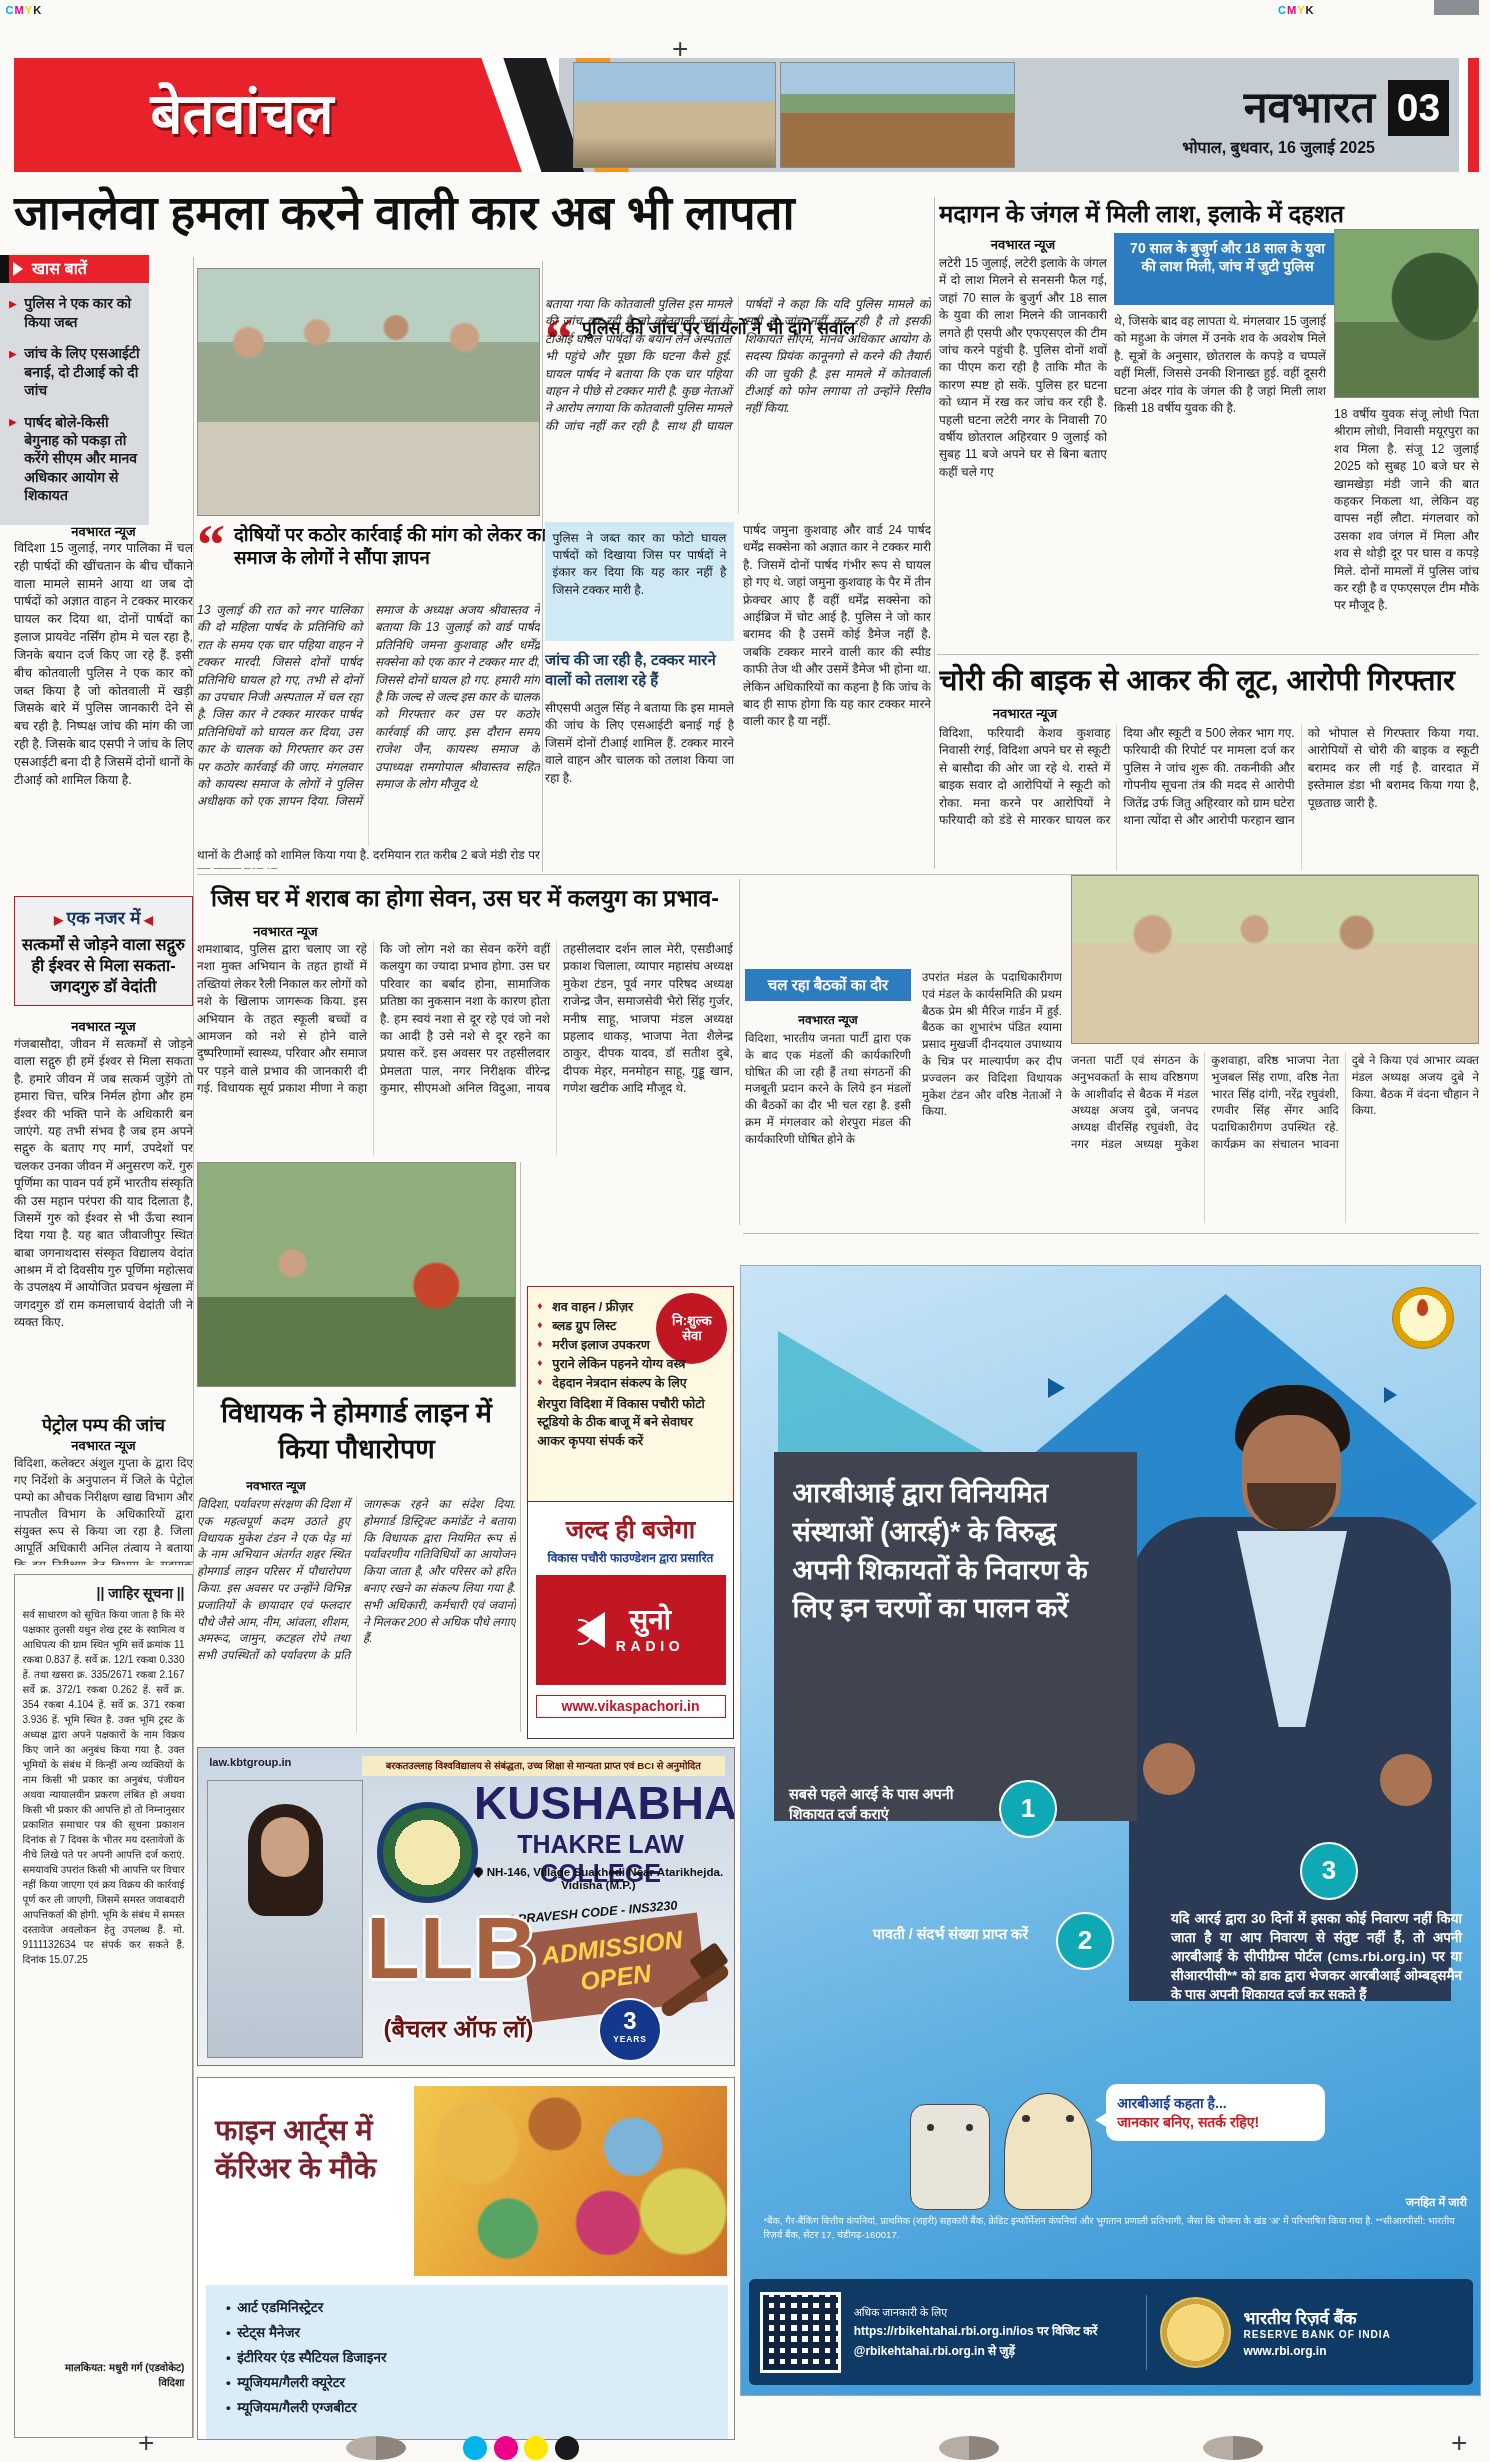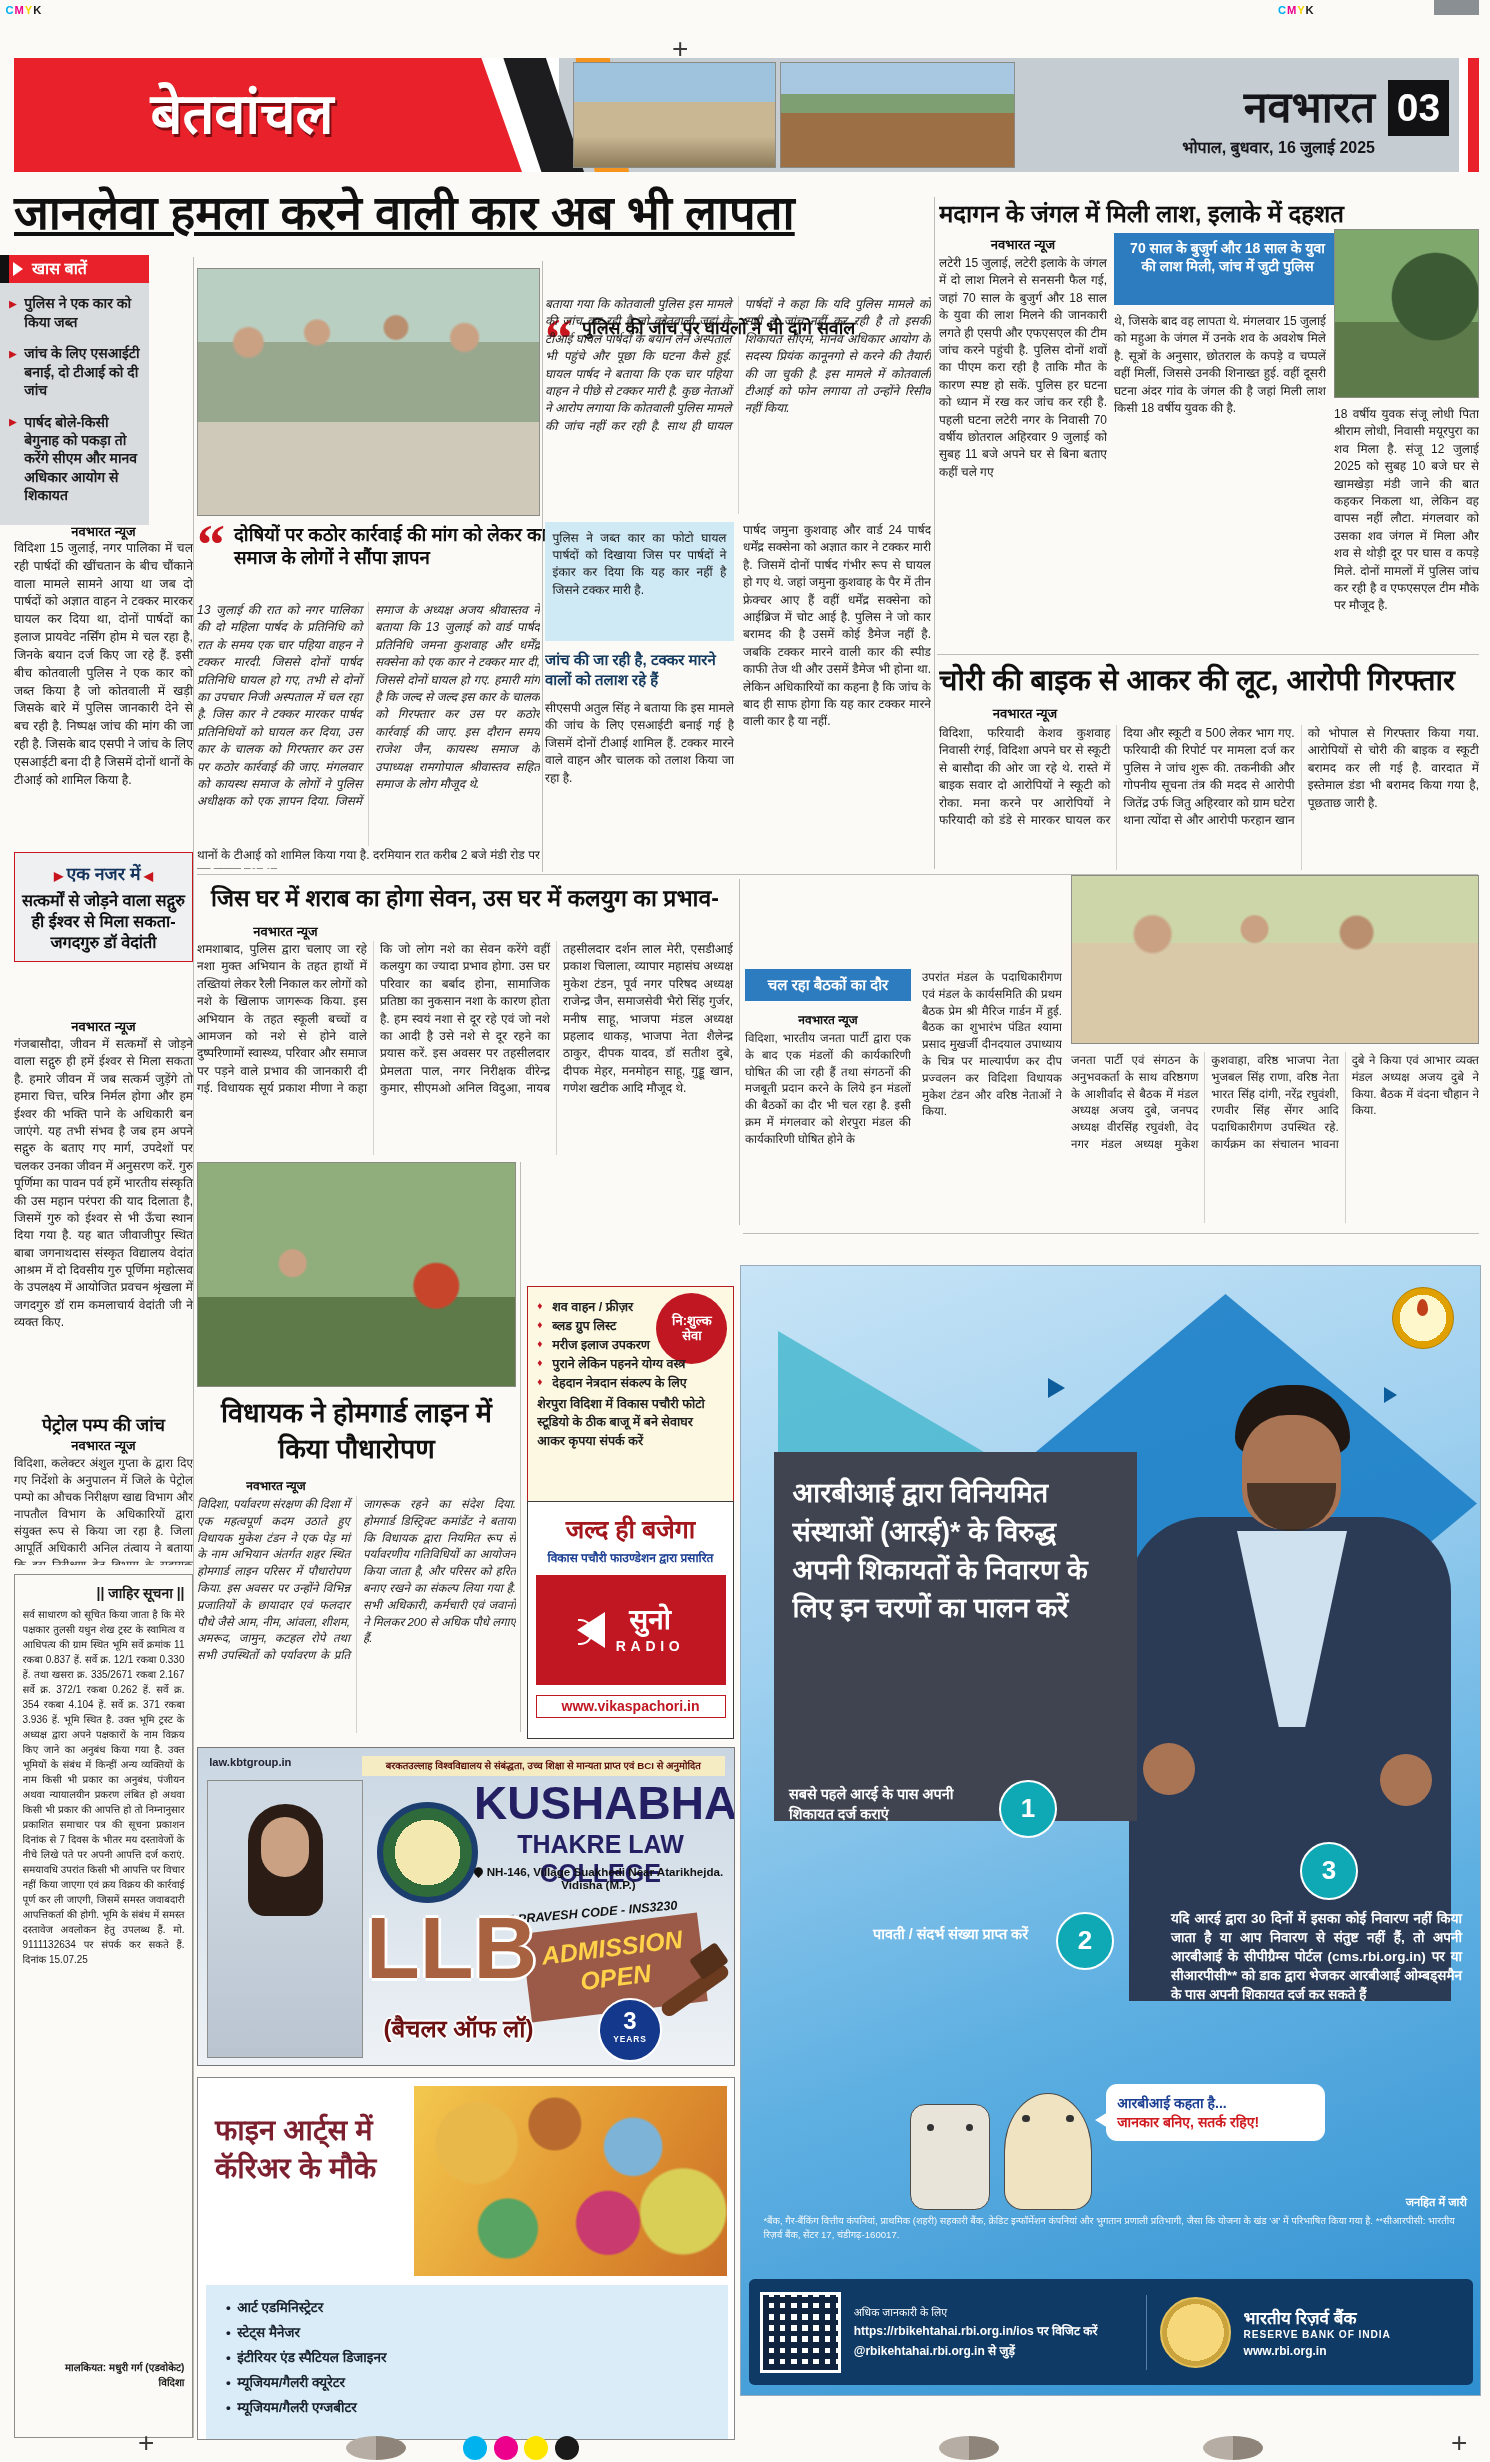--- a/index.html
+++ b/index.html
@@ -36,21 +36,21 @@
           background:linear-gradient(180deg,#9fc3dd 0 38%,#c9b693 38% 70%,#8b7a58 100%);}
   .mh-photo2{position:absolute;left:766px;top:3.7px;width:235px;height:106px;z-index:4;
           background:linear-gradient(180deg,#a7c8e0 0 30%,#7d9f72 30% 48%,#9c6f45 48% 100%);}
   .mh-paper{position:absolute;right:104px;top:18px;font-size:43px;font-weight:900;color:#16161a;z-index:4;}
   .mh-page{position:absolute;right:30px;top:22.4px;width:61px;height:56px;background:#121214;color:#fff;
           font-size:39px;font-weight:900;text-align:center;line-height:56px;z-index:4;}
   .mh-date{position:absolute;right:104px;top:78px;font-size:16px;font-weight:bold;color:#16161a;z-index:4;}
   .mh-redbar{position:absolute;right:0;top:0;width:11.2px;height:100%;background:#e8212a;z-index:4;}
 
   
-  .lead-head{left:14px;top:188px;width:920px;font-size:47px;font-weight:900;color:#101010;line-height:1.05;text-decoration:underline;}
+  .lead-head{left:14px;top:188px;width:920px;font-size:47px;font-weight:900;color:#101010;line-height:1.05;}
   .sec-head{font-weight:900;color:#101010;}
 
   
   .kb{left:0;top:255px;width:149px;}
   .kb-label{background:#e8212a;color:#fff;font-size:16px;font-weight:800;height:28px;line-height:28px;
             padding-left:32px;position:relative;}
   .kb-label::before{content:"";position:absolute;left:0;top:0;width:9.3px;height:28px;background:#111;}
   .kb-label::after{content:"";position:absolute;left:13px;top:6.5px;width:0;height:0;
             border-left:10.2px solid #fff;border-top:7.5px solid transparent;border-bottom:7.5px solid transparent;}
   .kb-list{background:#d9dcdf;padding:11.2px 9.3px 7.5px 9.3px;}
@@ -334,21 +334,21 @@
     <div class="radio-red">
       <span class="speaker"></span>
       <span class="radio-words">
         <span class="radio-w1" style="display:block;">सुनो</span>
         <span class="radio-w2" style="display:block;">RADIO</span>
       </span>
     </div>
     <div class="radio-site">www.vikaspachori.in</div>
   </div>
 
-  <div class="abs glance-box" style="left:14px;top:852px;width:179px;box-sizing:border-box;">
+  <div class="abs glance-box" style="left:14px;top:896px;width:179px;box-sizing:border-box;">
     <div class="glance-kicker">
       <span class="arr">▶ </span><span>एक नजर में</span><span class="arr"> ◀</span>
     </div>
     <div class="glance-head">सत्कर्मों से जोड़ने वाला सद्गुरु ही ईश्वर से मिला सकता-जगदगुरु डॉ वेदांती</div>
   </div>
   <div class="abs byline" style="left:14px;top:1017px;width:179px;">नवभारत न्यूज</div>
   <div class="abs body-txt" style="left:14px;top:1036px;width:179px;height:373px;font-size:12px;">गंजबासौदा, जीवन में सत्कर्मों से जोड़ने वाला सद्गुरु ही हमें ईश्वर से मिला सकता है. हमारे जीवन में जब सत्कर्म जुड़ेंगे तो हमारा चित्त, चरित्र निर्मल होगा और हम ईश्वर की भक्ति पाने के अधिकारी बन जाएंगे. यह तभी संभव है जब हम अपने सद्गुरु के बताए गए मार्ग, उपदेशों पर चलकर उनका जीवन में अनुसरण करें. गुरु पूर्णिमा का पावन पर्व हमें भारतीय संस्कृति की उस महान परंपरा की याद दिलाता है, जिसमें गुरु को ईश्वर से भी ऊँचा स्थान दिया गया है. यह बात जीवाजीपुर स्थित बाबा जगनाथदास संस्कृत विद्यालय वेदांत आश्रम में दो दिवसीय गुरु पूर्णिमा महोत्सव के उपलक्ष्य में आयोजित प्रवचन श्रृंखला में जगदगुरु डॉ राम कमलाचार्य वेदांती जी ने व्यक्त किए.</div>
   <div class="abs sub-head" style="left:14px;top:1412px;width:179px;">पेट्रोल पम्प की जांच</div>
   <div class="abs byline" style="left:14px;top:1436px;width:179px;">नवभारत न्यूज</div>
   <div class="abs body-txt" style="left:14px;top:1455px;width:179px;height:110px;font-size:11.7px;">विदिशा, कलेक्टर अंशुल गुप्ता के द्वारा दिए गए निर्देशो के अनुपालन में जिले के पेट्रोल पम्पो का औचक निरीक्षण खाद्य विभाग और नापतौल विभाग के अधिकारियों द्वारा संयुक्त रूप से किया जा रहा है. जिला आपूर्ति अधिकारी अनिल तंत्वाय ने बताया कि इस निरीक्षण हेतु विभाग के सहायक आपूर्ति अधिकारी श्रीमती मीना सोनी और नापतौल निरीक्षक के द्वारा मंगलवार को नटेरन में स्थित मां आदी सर्विस पेट्रोल पम्प की जांच पड़ताल की. जिसमें मुख्य रूप से उपभोक्ताओं को दिए जाने वाले पेट्रोल के नापजोख हेतु निर्धारित पैमानों के आधार पर परीक्षण किया गया है.</div>

